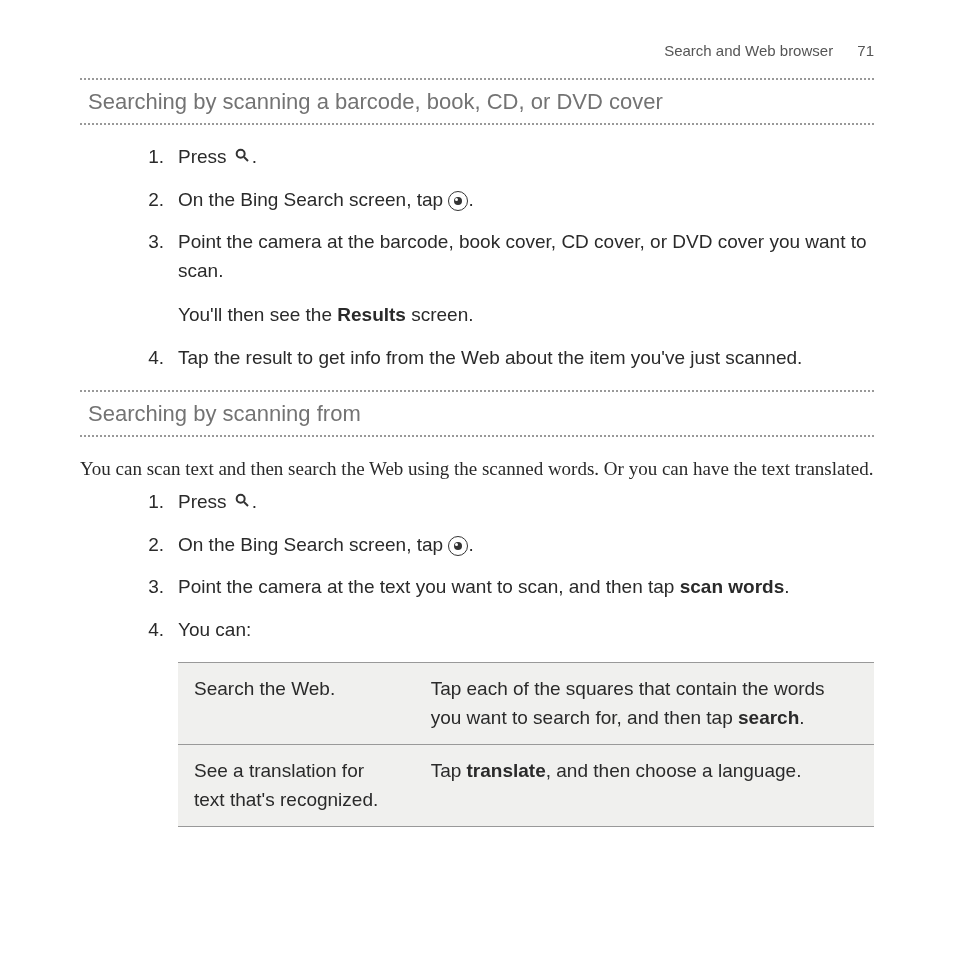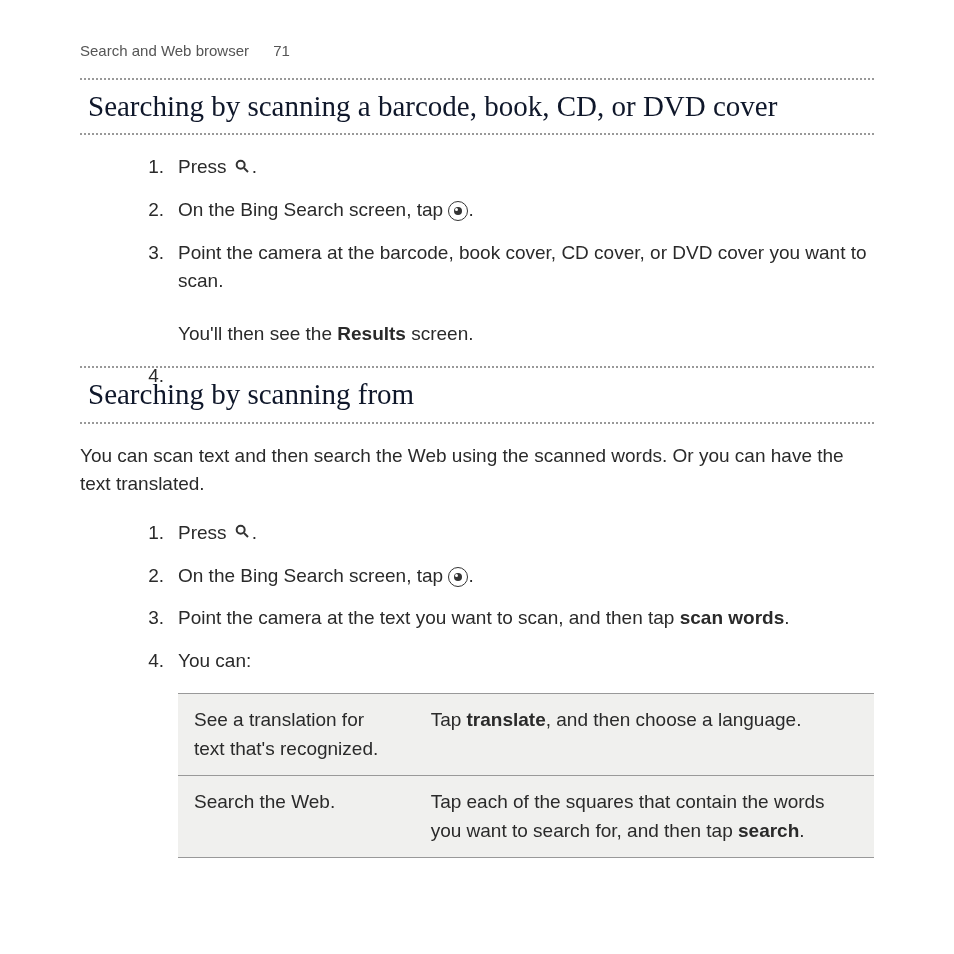--- a/index.html
+++ b/index.html
@@ -11,20 +11,21 @@
       font-family: "Trebuchet MS", "Lucida Grande", Verdana, sans-serif;
       background: #ffffff;
       width: 954px;
       height: 954px;
       padding: 40px 80px 40px 80px;
       color: #2a2a2a;
       font-size: 19px;
       line-height: 1.5;
     }
     .header {
+      text-align: right;
       font-size: 15px;
       color: #555;
       margin-bottom: 15px;
       padding-right: 0;
     }
     .header-title {
       display: inline;
       margin-right: 20px;
     }
     .header-page {
@@ -32,25 +33,24 @@
     }
     .dotted-top {
       border-top: 2px dotted #999;
       margin-top: 2px;
     }
     .dotted-bottom {
       border-bottom: 2px dotted #999;
       margin-bottom: 18px;
     }
     .section-title {
-      color: #0f172a;
-      font-size: 29px;
+      color: #737373;
+      font-size: 22px;
       font-weight: normal;
       padding: 5px 0 5px 8px;
-      font-family: Liberation Serif, serif;
     }
     ol {
       list-style: none;
       margin-left: 60px;
       margin-bottom: 18px;
     }
     ol li {
       position: relative;
       padding-left: 38px;
       margin-bottom: 14px;
@@ -92,27 +92,28 @@
       content: '';
       position: absolute;
       width: 3px;
       height: 3px;
       background: #fff;
       border-radius: 50%;
       top: 1px;
       left: 1px;
     }
     .sub-text {
-      margin-top: 24px;
+      margin-top: 16px;
     }
     .bold {
       font-weight: 600;
     }
     .intro-text {
-      margin-bottom: 20px;
+      margin-bottom: 4px;
+      font-family: Liberation Serif, serif;
     }
     table {
       width: 100%;
       border-collapse: collapse;
       margin-left: 0;
       margin-top: 10px;
     }
     td {
       background: #f0f0ee;
       padding: 12px 16px;
@@ -155,20 +156,21 @@
   </li>
   <li>
     <span class="num">3.</span>
     <span>Point the camera at the barcode, book cover, CD cover, or DVD cover you want to scan.</span>
     <div class="sub-text">
       <span>You'll then see the </span><span class="bold">Results</span><span> screen.</span>
     </div>
   </li>
   <li>
     <span class="num">4.</span>
+    <span>Tap the result to get info from the Web about the item you've just scanned.</span>
   </li>
 </ol>
 
 <div class="dotted-top"></div>
 <h2 class="section-title">Searching by scanning from</h2>
 <div class="dotted-bottom"></div>
 
 <p class="intro-text">You can scan text and then search the Web using the scanned words. Or you can have the text translated.</p>
 
 <ol>
@@ -192,26 +194,26 @@
   <li>
     <span class="num">4.</span>
     <span>You can:</span>
   </li>
 </ol>
 
 <div class="table-wrapper">
 <table>
   <tbody>
         <tr>
+    <td class="left">Search the Web.</td>
+    <td>
+      <span>Tap each of the squares that contain the words you want to search for, and then tap </span><span class="bold">search</span><span>.</span>
+    </td>
+  </tr>
+  <tr>
     <td class="left">See a translation for text that's recognized.</td>
     <td>
       <span>Tap </span><span class="bold">translate</span><span>, and then choose a language.</span>
     </td>
   </tr>
-  <tr>
-    <td class="left">Search the Web.</td>
-    <td>
-      <span>Tap each of the squares that contain the words you want to search for, and then tap </span><span class="bold">search</span><span>.</span>
-    </td>
-  </tr>
 </tbody>
     </table>
 </div>
 
 </body></html>

